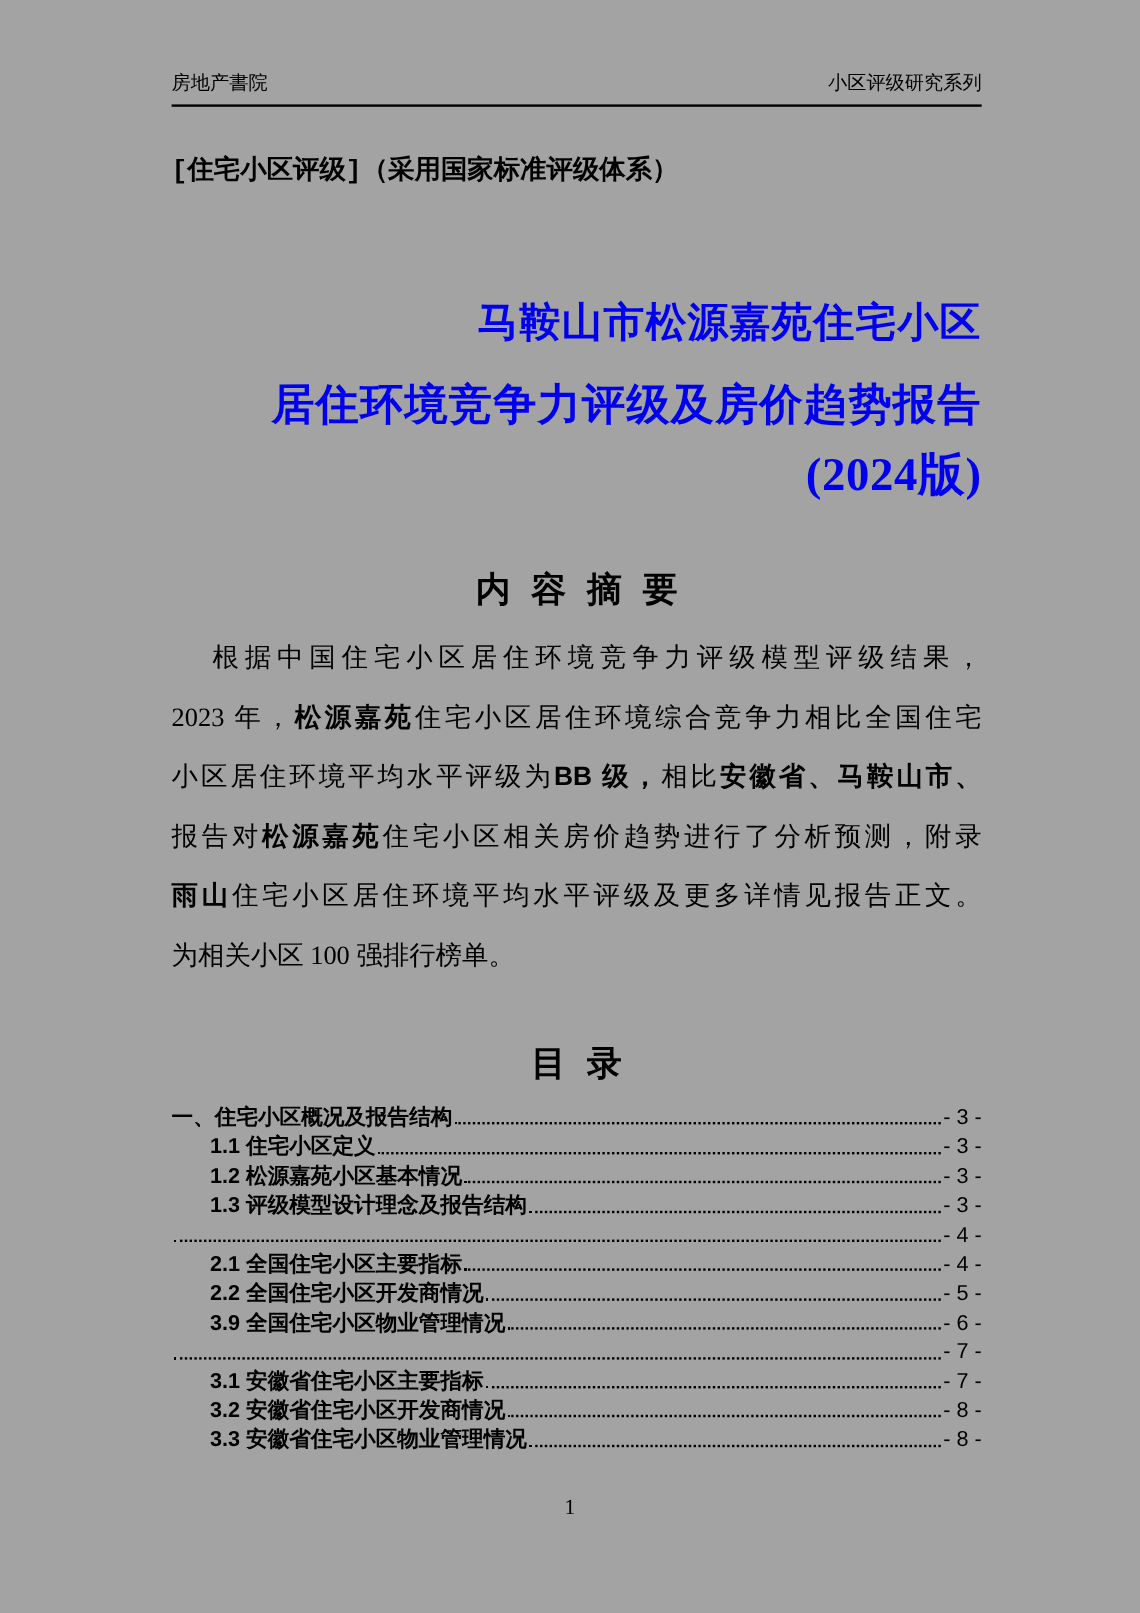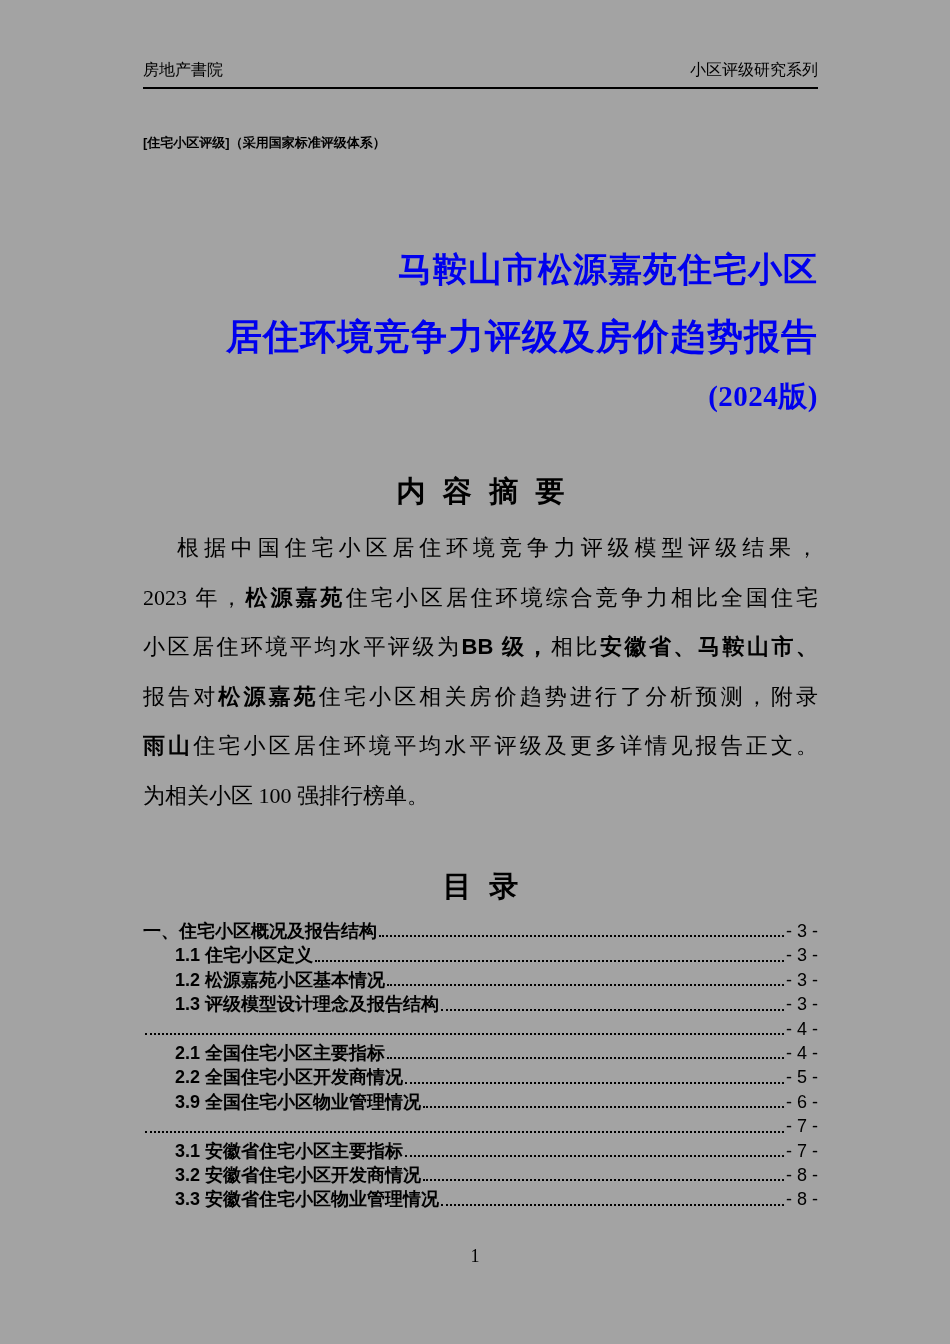--- a/index.html
+++ b/index.html
@@ -10,30 +10,30 @@
   
   .hdr {
     position:absolute; top:60px; left:143px; width:675px;
     display:flex; justify-content:space-between; align-items:flex-end;
     font-family:"Liberation Sans", sans-serif; font-size:16px; line-height:20px;
     padding-bottom:7px; border-bottom:2px solid #000;
   }
   
   .tag {
     position:absolute; top:130px; left:143px;
-    font-family:Liberation Sans, sans-serif; font-weight:700; font-size:13px; line-height:26px;
+    font-family:Liberation Mono, monospace; font-weight:700; font-size:22px; line-height:26px;
   }
   
   .title-l1, .title-l2, .title-l3 {
     position:absolute; left:143px; width:675px; text-align:right;
     font-family:"Liberation Serif", serif; font-weight:700; letter-spacing:1px;
   }
   .title-l1 { top:248px; font-size:34px; line-height:44px; }
   .title-l2 { top:315px; font-size:36px; line-height:44px; }
-  .title-l3 { top:377px; font-size:29px; line-height:38px; letter-spacing:0.5px; }
+  .title-l3 { top:377px; font-size:39px; line-height:38px; letter-spacing:0.5px; }
   
   .summary-h, .toc-h {
     position:absolute; left:143px; width:675px; text-align:center;
     font-family:Liberation Mono, monospace; font-weight:700; font-size:29px; line-height:40px;
   }
   .summary-h { top:474px; }
   .summary { position:absolute; top:523px; left:143px; width:675px; font-size:22px; }
   .sum-line { height:49.5px; line-height:49.5px; text-align:justify; text-align-last:justify; }
   .sum-line.noj { text-align-last:left; }
   .sum-line.indent { text-indent:34px; }

